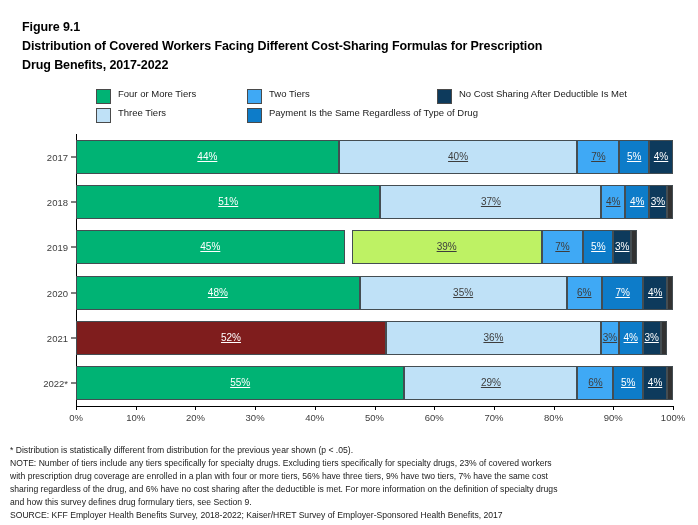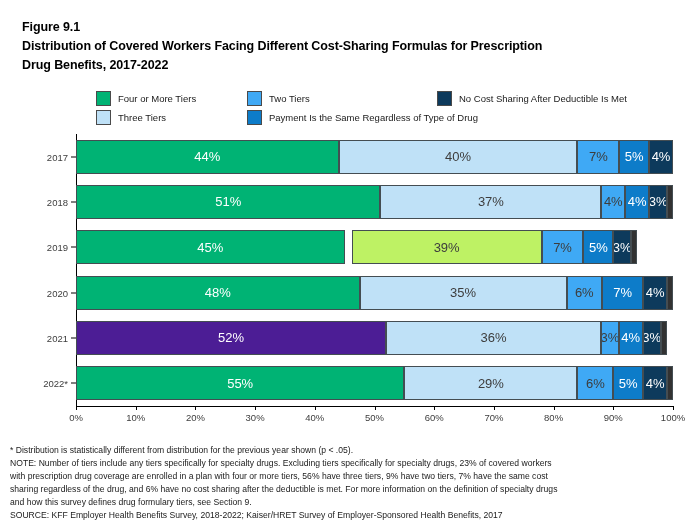--- a/index.html
+++ b/index.html
@@ -44,21 +44,20 @@
   }
   .legend-col {
     position: absolute;
     top: 0;
   }
   .legend-col.c1 { left: 0px; }
   .legend-col.c2 { left: 107px; padding-left: 44px; }
   .legend-col.c3 { left: 341px; }
   .legend-row {
     display: flex;
-    align-items: center;
     height: 19px;
   }
   .swatch {
     width: 15px;
     height: 15px;
     border: 1px solid #4a4a4a;
     flex: 0 0 auto;
   }
   .legend-label {
     font-size: 9.5px;
@@ -137,22 +136,23 @@
   }
   .seg {
     height: 34px;
     border: 1.2px solid #444d52;
     border-right-width: 0.6px;
     border-left-width: 0.6px;
     display: flex;
     align-items: center;
     justify-content: center;
     overflow: hidden;
-    font-size: 13px;
-    white-space: nowrap;
+    font-size: 10px;
+    white-space: nowrap;
+    text-decoration: underline;
   }
   .seg:first-child { border-left-width: 1.2px; }
   .seg:last-child { border-right-width: 1.2px; }
   .seg .val { line-height: 1; }
 
   
   .xticks {
     position: absolute;
     left: 0;
     top: 272px;
@@ -323,21 +323,21 @@
             </div>
             <div class="seg" style="width: 5.97px; background: rgb(50, 50, 50); color: rgb(255, 255, 255);">
               <span class="val"></span>
             </div>
           </div>
         </div>
         <div class="row" style="top: 181.333px; height: 45.3333px;">
           <div class="ylabel">2021</div>
           <div class="ytick"></div>
           <div class="bar">
-            <div class="seg" style="width: 310px; background: #4c1d95; color: rgb(255, 255, 255);">
+            <div class="seg" style="width: 310px; background: #7f1d1d; color: rgb(255, 255, 255);">
               <span class="val">52%</span>
             </div>
             <div class="seg" style="width: 214.92px; background: rgb(191, 225, 247); color: rgb(61, 61, 61);">
               <span class="val">36%</span>
             </div>
             <div class="seg" style="width: 17.91px; background: rgb(63, 169, 245); color: rgb(61, 61, 61);">
               <span class="val">3%</span>
             </div>
             <div class="seg" style="width: 23.88px; background: rgb(13, 124, 201); color: rgb(255, 255, 255);">
               <span class="val">4%</span>

